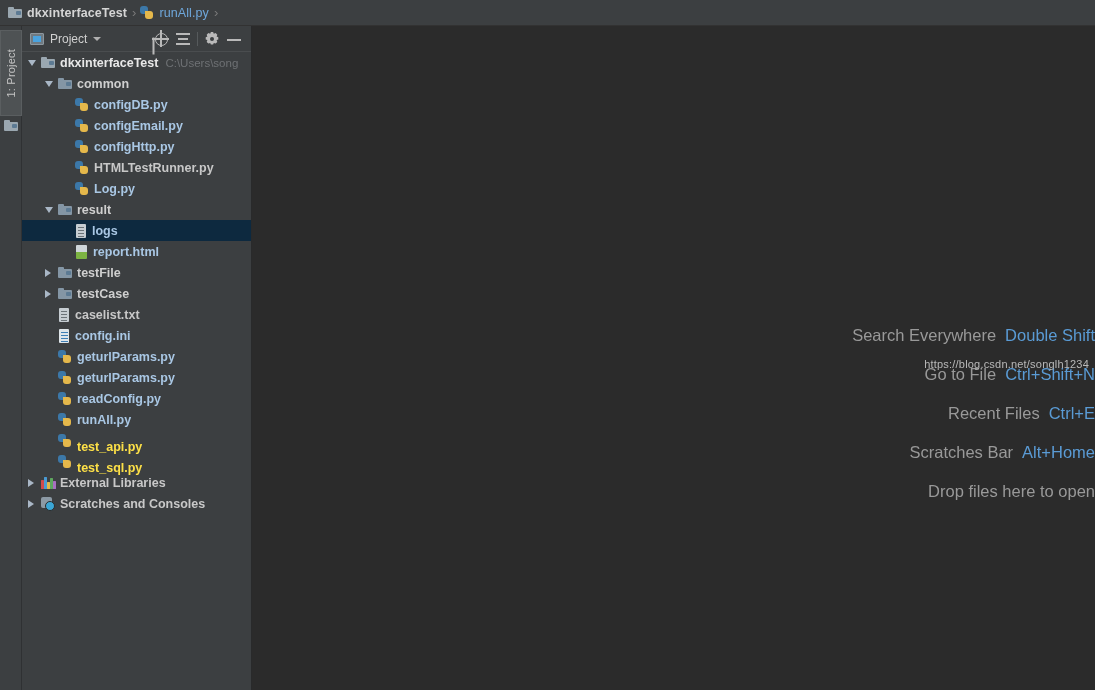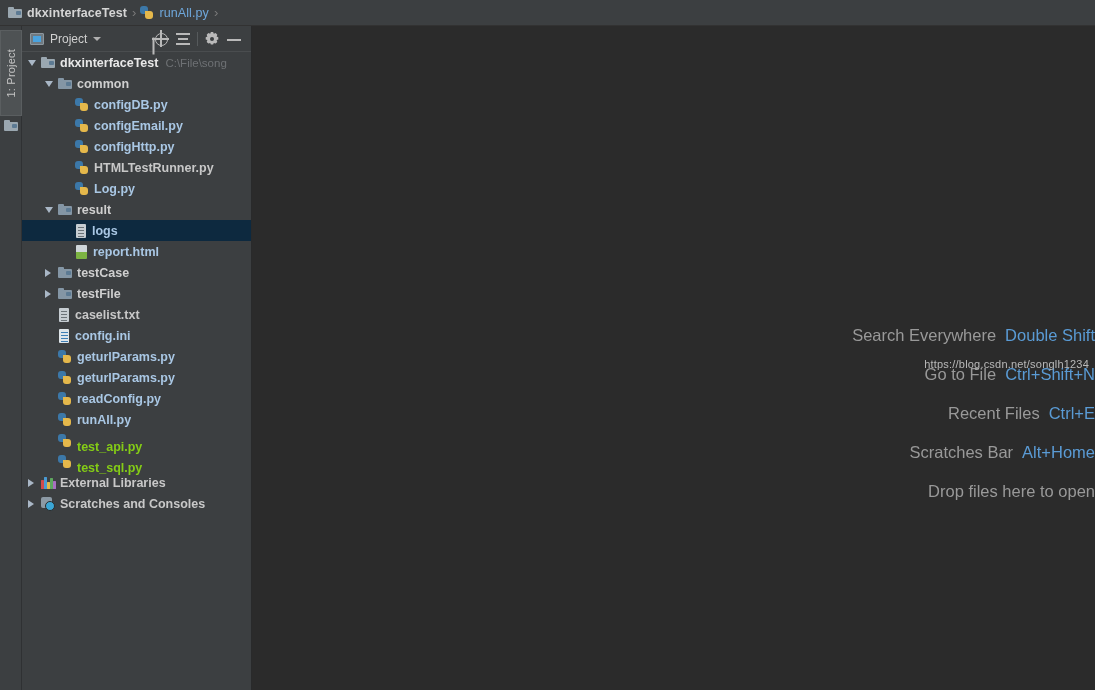--- a/index.html
+++ b/index.html
@@ -202,21 +202,21 @@
   .arrow.down {
     border-left: 4.5px solid transparent; border-right: 4.5px solid transparent;
     border-top: 6px solid #a9b7c6;
   }
   .arrow.none { border: 0; }
   .arrow-box { width: 13px; display: flex; align-items: center; justify-content: flex-start; flex: none; }
   .label { color: #bbbbbb; font-weight: bold; }
   .label.root { color: #e8e8e8; font-weight: bold; }
   .label.folder { color: #cfcfcf; }
   .label.blue { color: #a9c7e4; }
-  .label.green { color: #84cc16; margin-top: 12px; }
+  .label.green { color: #fde047; margin-top: 12px; }
   .label.white { color: #c8c8c8; }
   .path-hint { color: #6e7174; font-size: 11.5px; margin-left: 7px; }
 
   
   #editor-area {
     position: absolute; left: 252px; top: 26px; width: 843px; height: 664px;
     background: #2b2b2b;
   }
   #hints { position: absolute; right: 0px; top: 300px; width: 100%; }
   .hint-row {
@@ -287,21 +287,21 @@
           <span style="width: 6px; flex: 0 0 auto;"></span>
           <span class="arrow-box">
             <span class="arrow down"></span>
           </span>
           <span style="display: flex; align-items: center; flex: 0 0 auto;">
             <span class="ico ico-folder">
               <i class="tab2"></i>
             </span>
           </span>
           <span class="label root">dkxinterfaceTest</span>
-          <span class="path-hint">C:\File\song</span>
+          <span class="path-hint">C:\Users\song</span>
         </div>
         <div class="node">
           <span style="width: 23px; flex: 0 0 auto;"></span>
           <span class="arrow-box">
             <span class="arrow down"></span>
           </span>
           <span style="display: flex; align-items: center; flex: 0 0 auto;">
             <span class="ico ico-folder blue">
               <i class="tab2"></i>
             </span>
@@ -393,33 +393,33 @@
         <div class="node">
           <span style="width: 23px; flex: 0 0 auto;"></span>
           <span class="arrow-box">
             <span class="arrow right"></span>
           </span>
           <span style="display: flex; align-items: center; flex: 0 0 auto;">
             <span class="ico ico-folder blue">
               <i class="tab2"></i>
             </span>
           </span>
-          <span class="label folder">testCase</span>
+          <span class="label folder">testFile</span>
         </div>
         <div class="node">
           <span style="width: 23px; flex: 0 0 auto;"></span>
           <span class="arrow-box">
             <span class="arrow right"></span>
           </span>
           <span style="display: flex; align-items: center; flex: 0 0 auto;">
             <span class="ico ico-folder blue">
               <i class="tab2"></i>
             </span>
           </span>
-          <span class="label folder">testFile</span>
+          <span class="label folder">testCase</span>
         </div>
         <div class="node">
           <span style="width: 23px; flex: 0 0 auto;"></span>
           <span class="arrow-box">
             <span class="arrow none"></span>
           </span>
           <span style="display: flex; align-items: center; flex: 0 0 auto;">
             <span class="ico ico-doc"></span>
           </span>
           <span class="label white">caselist.txt</span>

